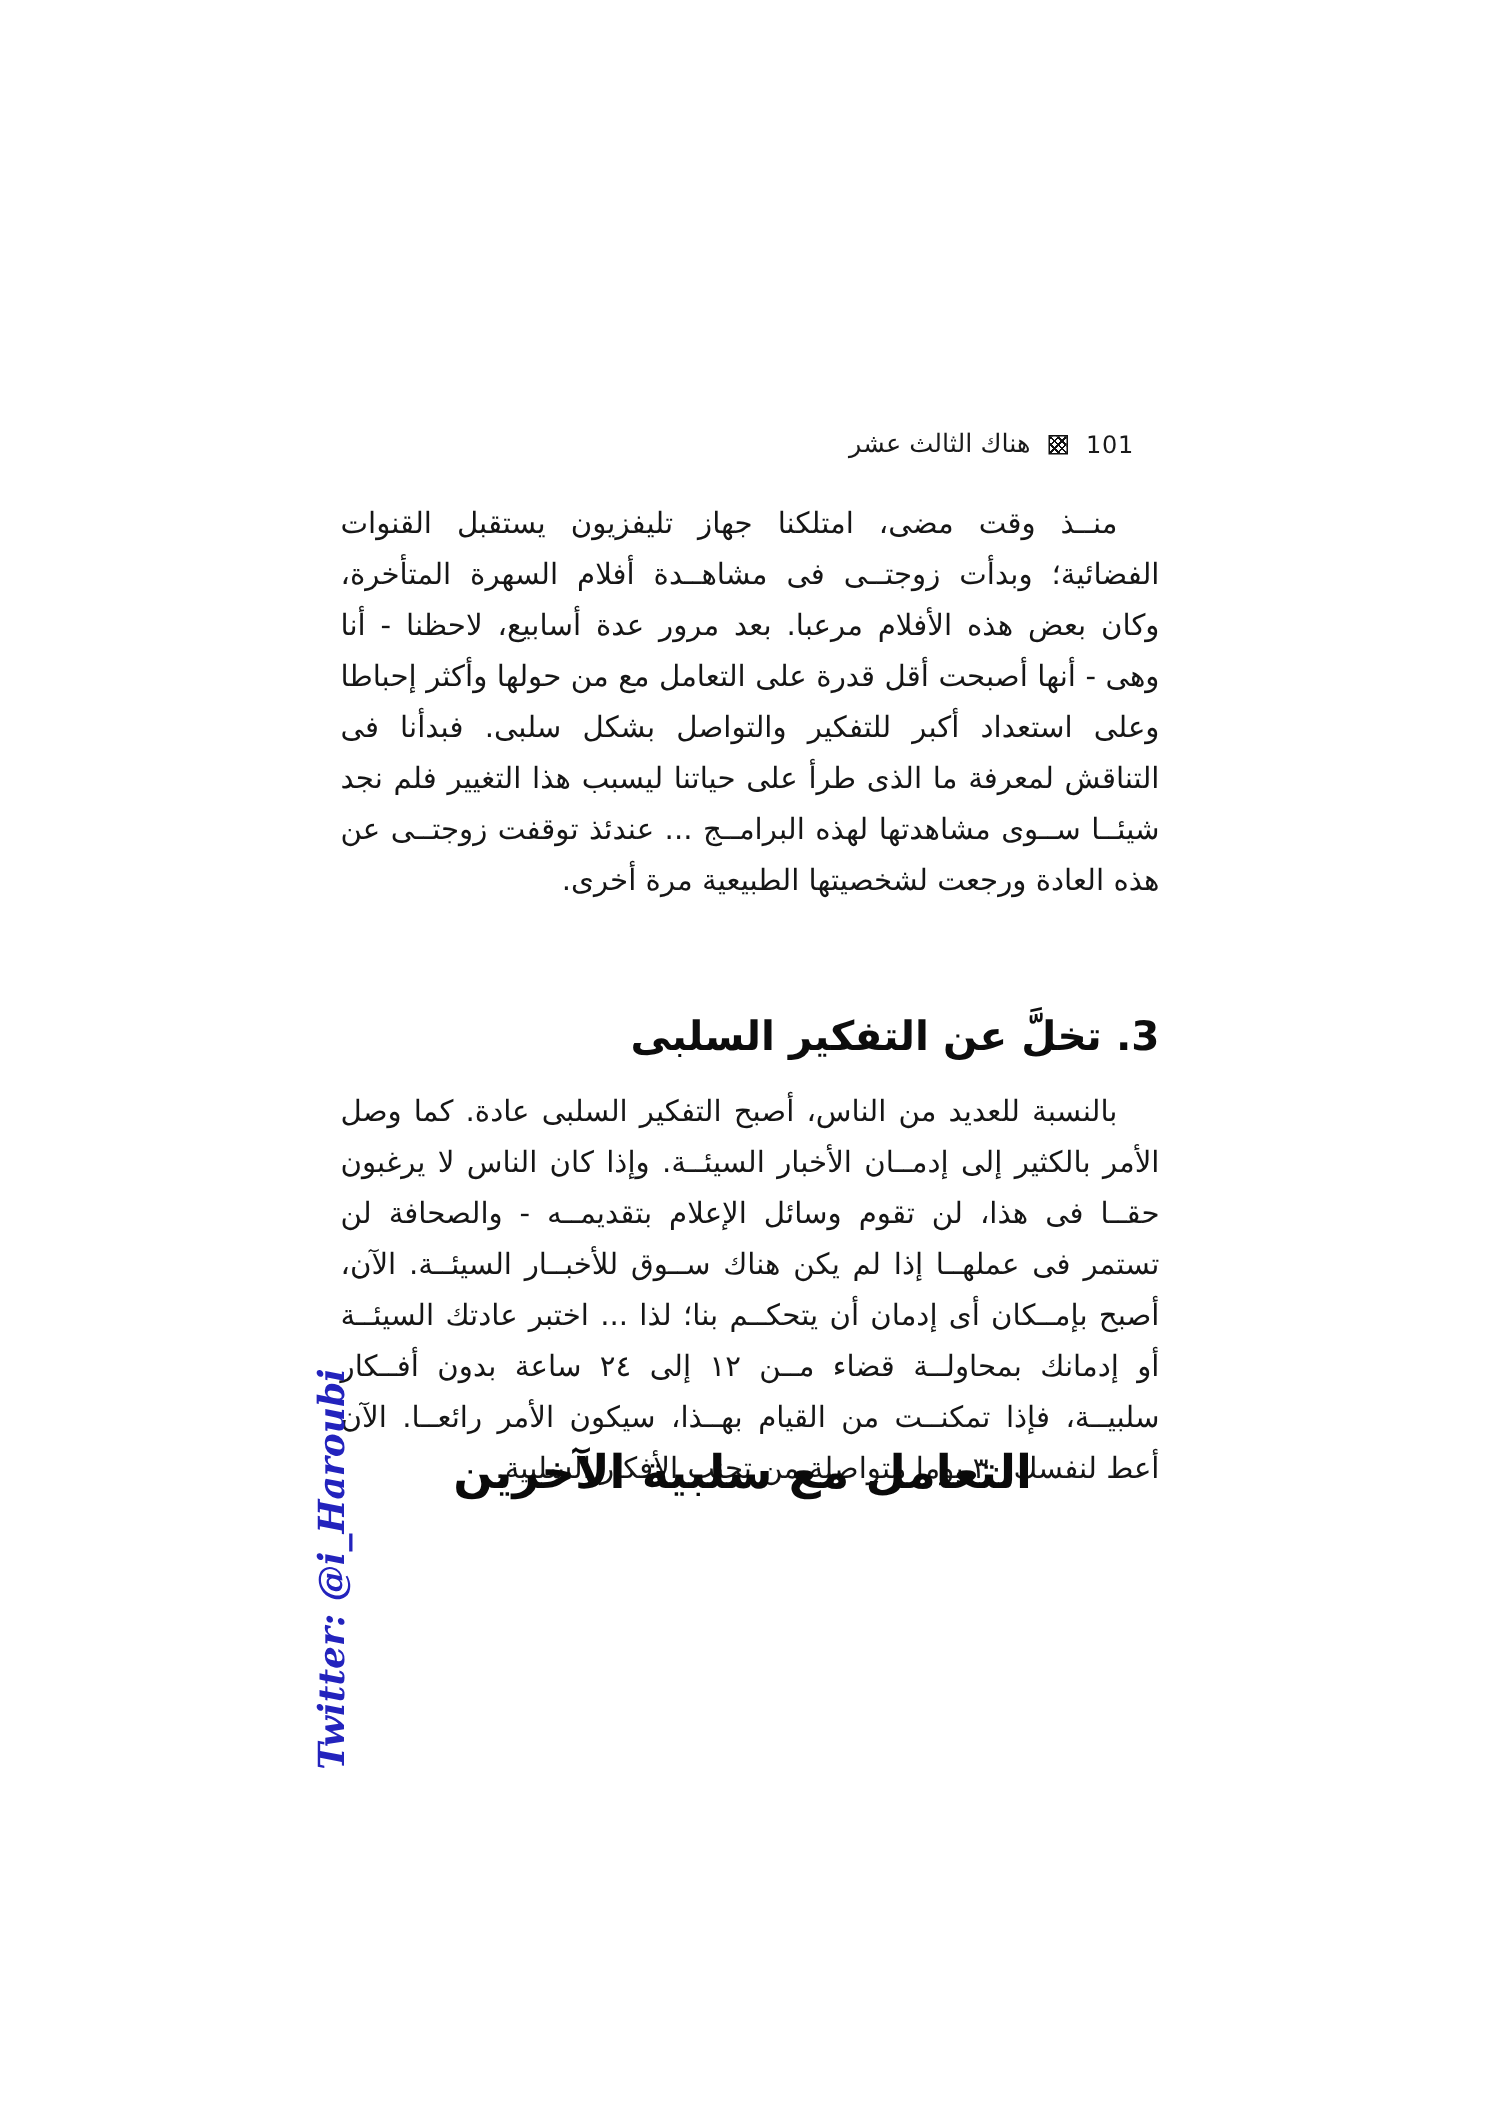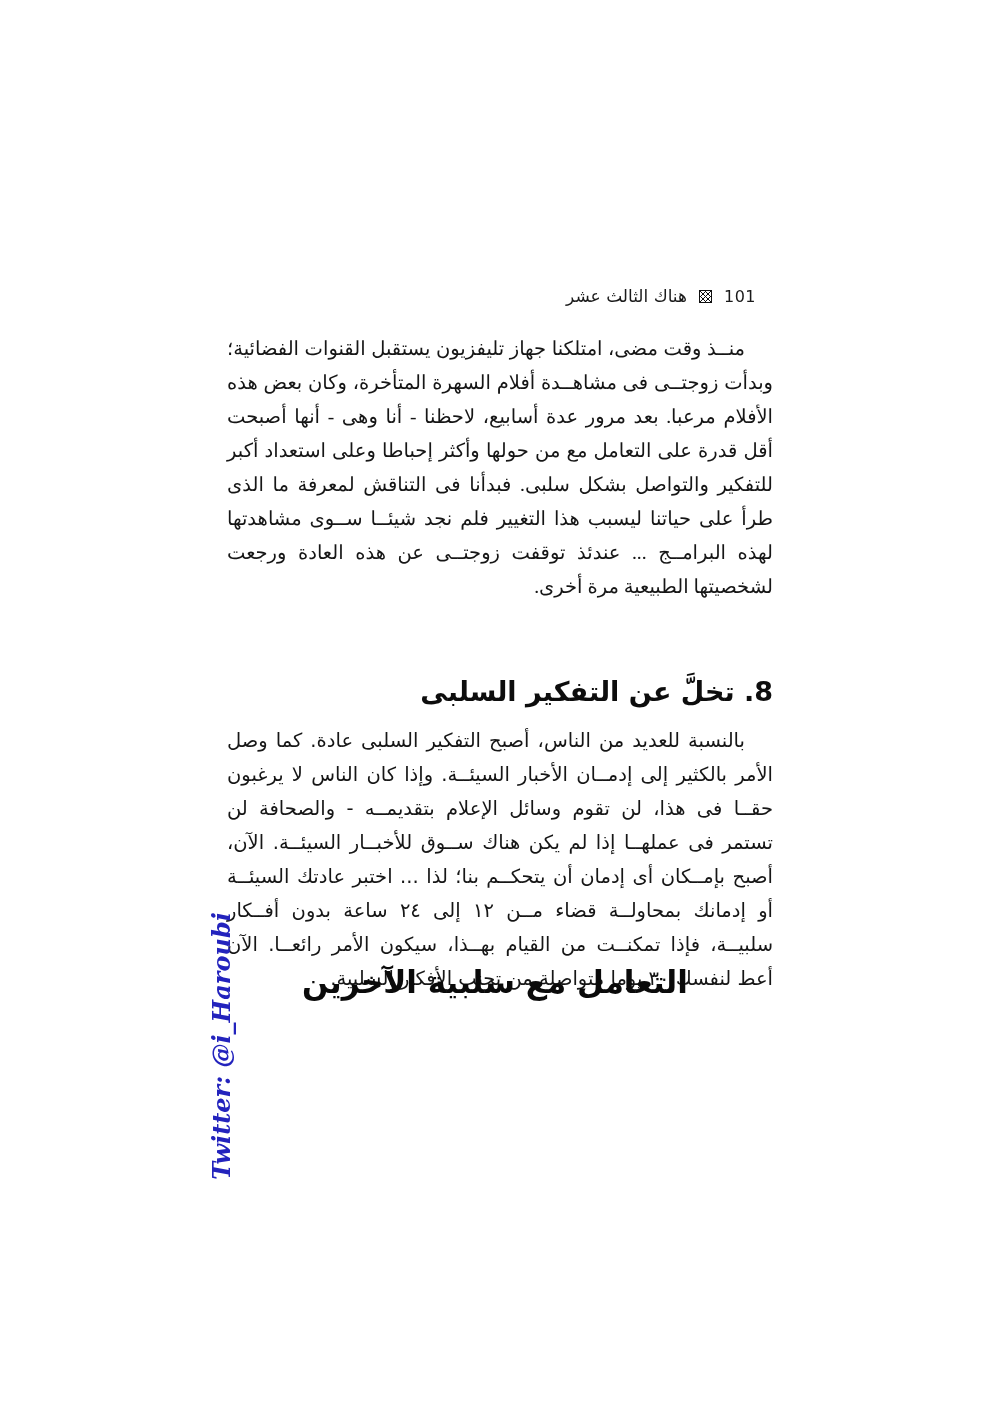--- a/index.html
+++ b/index.html
@@ -49,21 +49,21 @@
     left: 227px;
     width: 546px;
     margin: 0;
     direction: rtl;
     text-align: justify;
     text-indent: 28px;
     font-size: 19.5px;
     line-height: 34px;
     color: #161616;
   }
-  .para-1 { top: 332px; font-family: Liberation Serif, serif; }
+  .para-1 { top: 332px; }
   .para-2 { top: 562px; }
   .para-3 { top: 724px; }
   .para-4 { top: 1022px; }
 
   .section-heading {
     position: absolute;
     top: 676px;
     left: 227px;
     width: 546px;
     margin: 0;
@@ -115,21 +115,21 @@
 
   <header class="running-head">
     <span class="page-num">101</span>
     <span class="ornament"></span>
     <span class="chapter-title">هناك الثالث عشر</span>
   </header>
 
   <p class="body-para para-1">منــذ وقت مضى، امتلكنا جهاز تليفزيون يستقبل القنوات الفضائية؛ وبدأت زوجتــى فى مشاهــدة أفلام السهرة المتأخرة، وكان بعض هذه الأفلام مرعبا. بعد مرور عدة أسابيع، لاحظنا - أنا وهى - أنها أصبحت أقل قدرة على التعامل مع من حولها وأكثر إحباطا وعلى استعداد أكبر للتفكير والتواصل بشكل سلبى. فبدأنا فى التناقش لمعرفة ما الذى طرأ على حياتنا ليسبب هذا التغيير فلم نجد شيئــا ســوى مشاهدتها لهذه البرامــج ... عندئذ توقفت زوجتــى عن هذه العادة ورجعت لشخصيتها الطبيعية مرة أخرى.</p>
 
 
-  <h2 class="section-heading">8. تخلَّ عن التفكير السلبى</h2>
+  <h2 class="section-heading">3. تخلَّ عن التفكير السلبى</h2>
 
   <p class="body-para para-3">بالنسبة للعديد من الناس، أصبح التفكير السلبى عادة. كما وصل الأمر بالكثير إلى إدمــان الأخبار السيئــة. وإذا كان الناس لا يرغبون حقــا فى هذا، لن تقوم وسائل الإعلام بتقديمــه - والصحافة لن تستمر فى عملهــا إذا لم يكن هناك ســوق للأخبــار السيئــة. الآن، أصبح بإمــكان أى إدمان أن يتحكــم بنا؛ لذا ... اختبر عادتك السيئــة أو إدمانك بمحاولــة قضاء مــن ١٢ إلى ٢٤ ساعة بدون أفــكار سلبيــة، فإذا تمكنــت من القيام بهــذا، سيكون الأمر رائعــا. الآن أعط لنفسك ٣٠ يوما متواصلة من تجنب الأفكار السلبية.</p>
 
   <h1 class="main-heading">التعامل مع سلبية الآخرين</h1>
 
 
   <div class="watermark-anchor">
     <span class="watermark" style="color: rgb(35, 35, 189);">Twitter: @i_Haroubi</span>
   </div>
 

